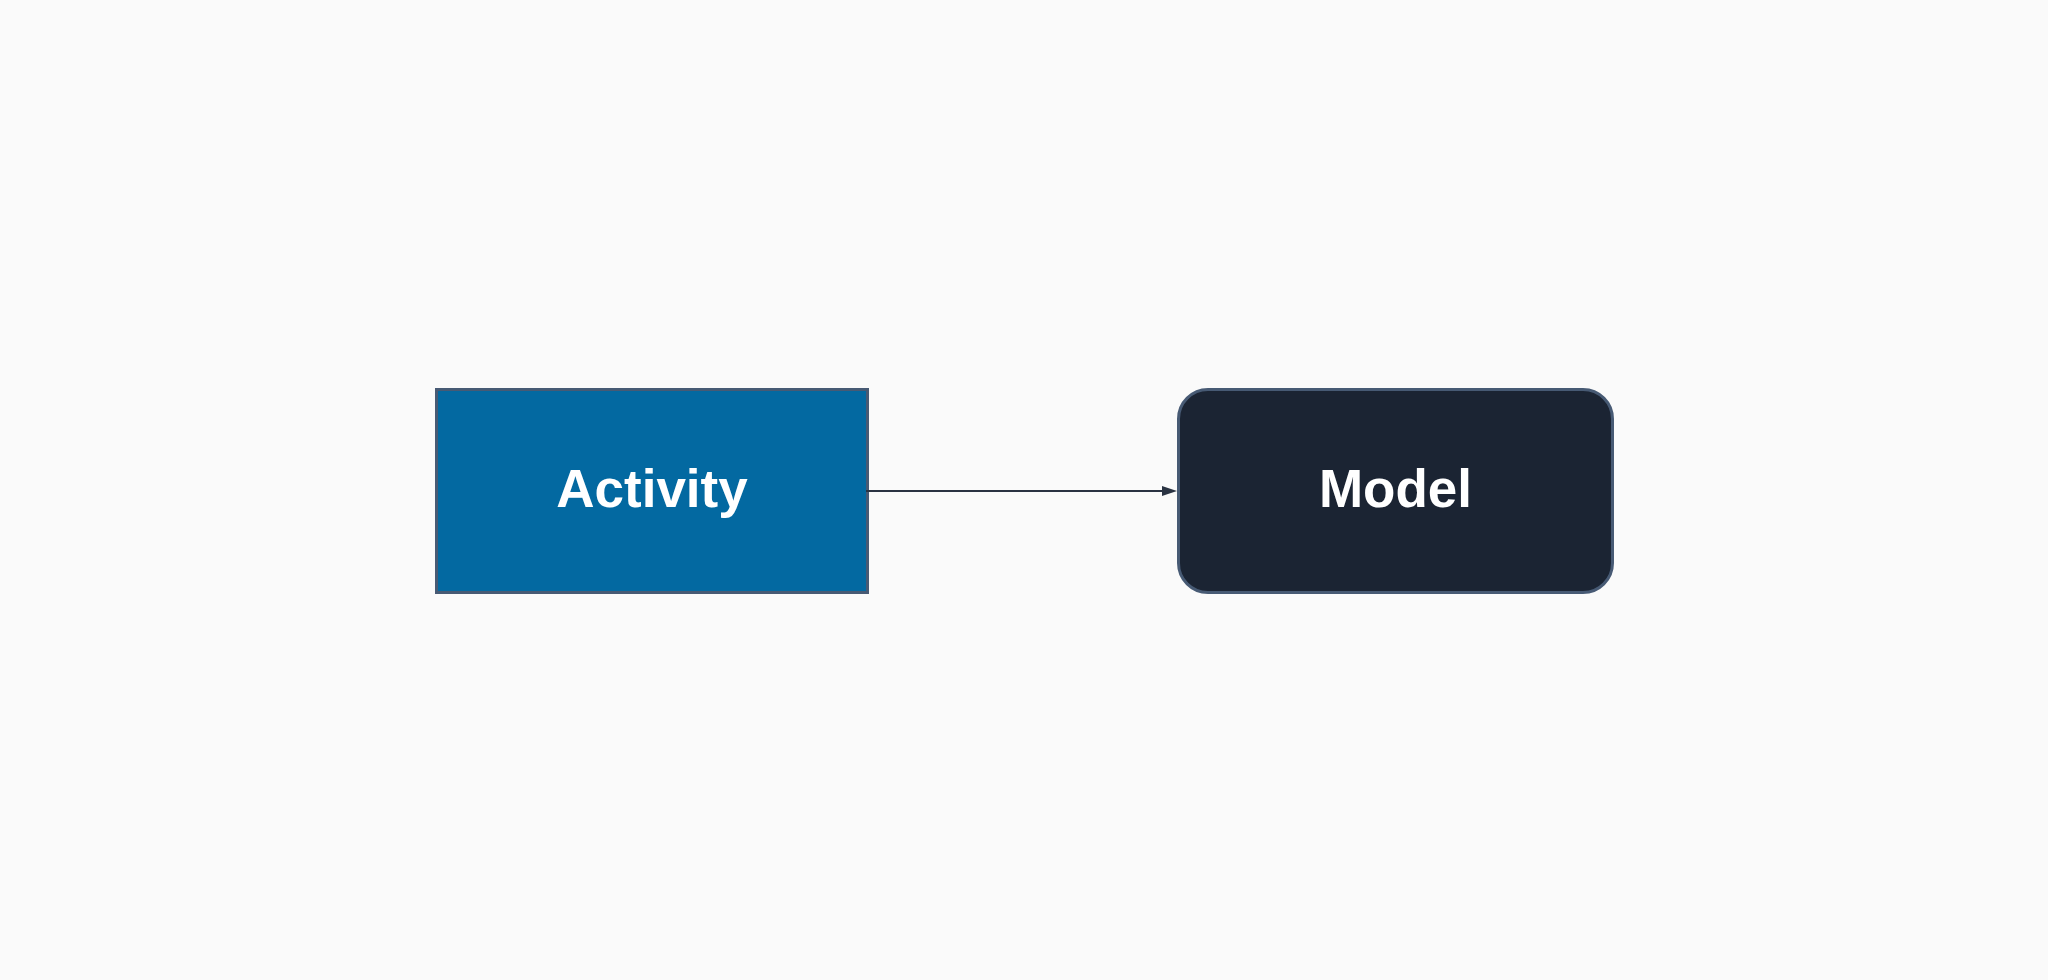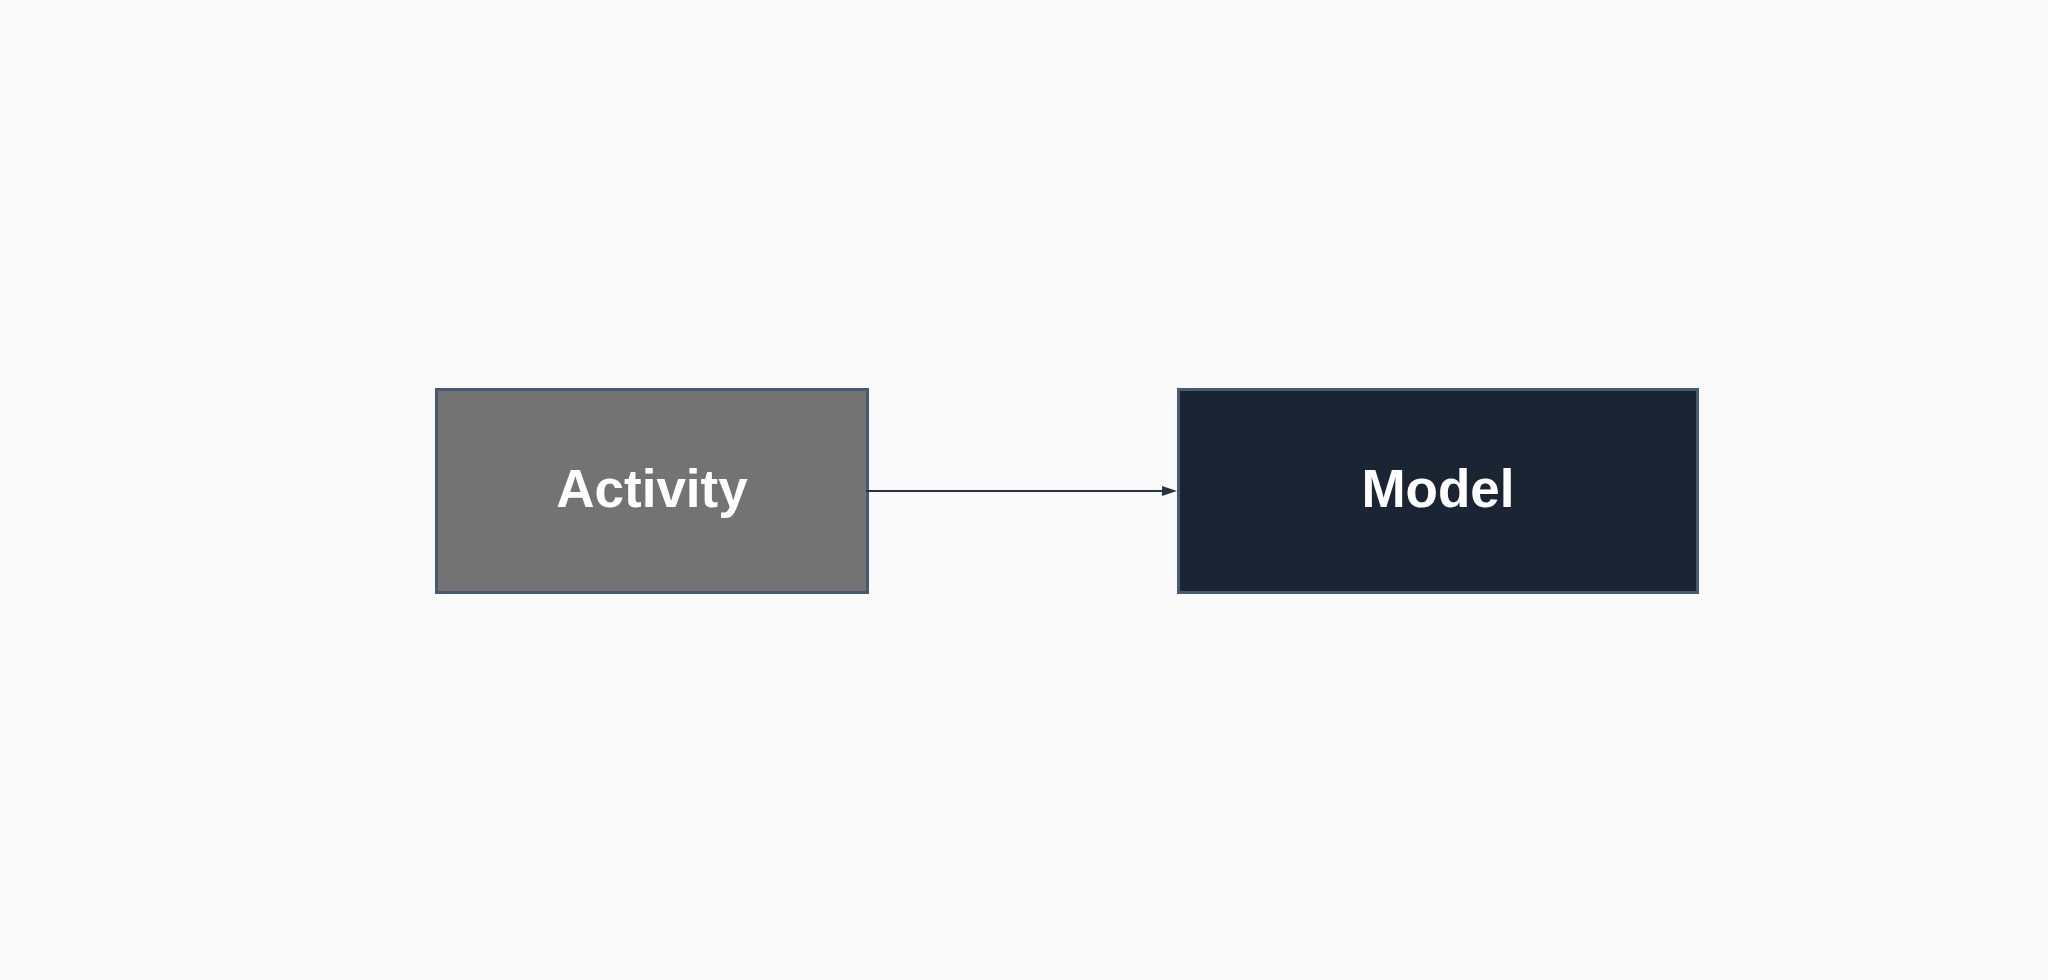--- a/index.html
+++ b/index.html
@@ -22,21 +22,22 @@
     display: flex;
     align-items: center;
     justify-content: center;
   }
   .node-activity {
     left: 435px;
     width: 434px;
   }
   .node-model {
     left: 1177px;
-    width: 522px;
+    width: 437px;
+    border-radius: 31px;
   }
   .node-label {
     font-size: 53px;
     font-weight: bold;
     line-height: 1;
     padding-bottom: 6px;
   }
   .edge {
     position: absolute;
     left: 866px;
@@ -48,21 +49,21 @@
     display: block;
     width: 100%;
     height: 100%;
   }
 </style>
 </head>
 <body>
 
 <div class="canvas" style="background-color: rgb(250, 250, 250);">
 
-  <div class="node node-activity" style="background-color: #737373; border-color: rgb(71, 90, 116); color: rgb(255, 255, 255);">
+  <div class="node node-activity" style="background-color: #0369a1; border-color: rgb(71, 90, 116); color: rgb(255, 255, 255);">
     <span class="node-label">Activity</span>
   </div>
 
   <div class="edge" style="color: rgb(42, 51, 66);">
     <svg viewBox="0 0 312 24">
       <line x1="0" y1="12" x2="298" y2="12" stroke="currentColor" stroke-width="2"></line>
       <polygon points="296,7 311,12 296,17" fill="currentColor"></polygon>
     </svg>
   </div>
 

